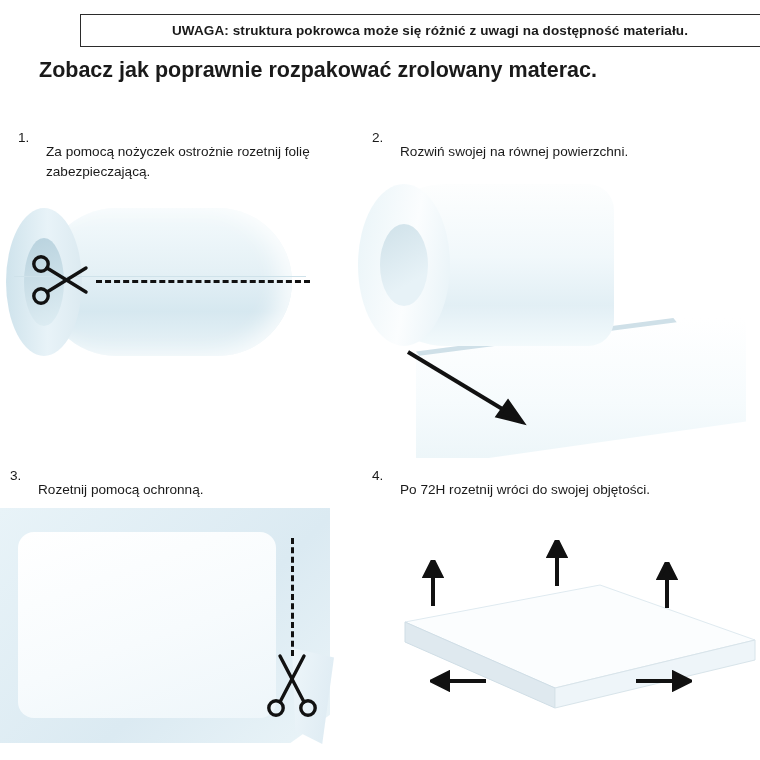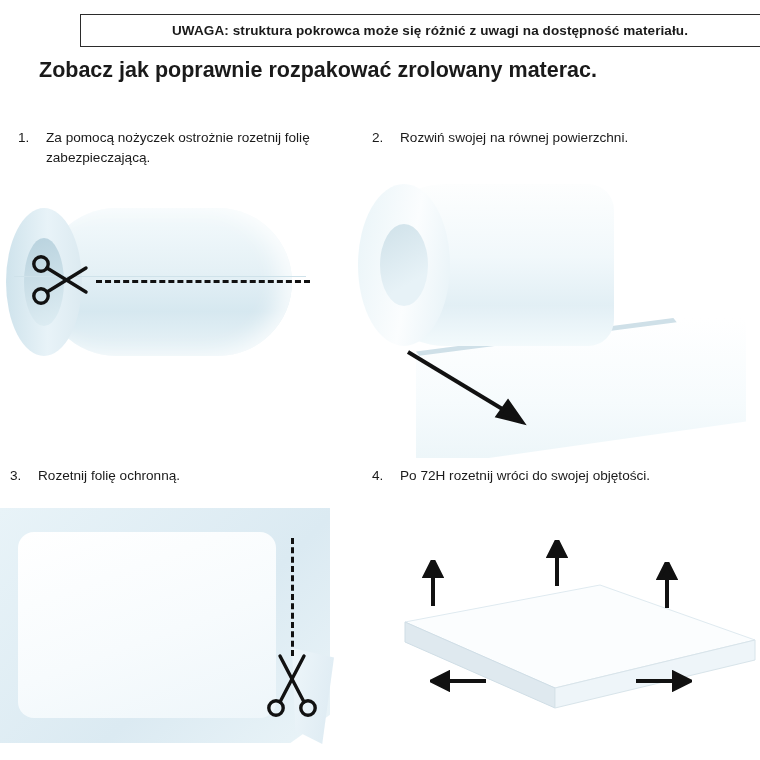--- a/index.html
+++ b/index.html
@@ -38,20 +38,21 @@
     line-height:1.45;
   }
   .step-head .num{
     position:absolute;
     left:0; top:0;
     font-weight:normal;
   }
   .step-head .txt{
     display:block;
     margin-left:28px;
+    margin-top:14px;
   }
 
   
   .panel{position:absolute;}
 
   
   .roll-body{
     position:absolute;
     left:42px; top:28px;
     width:250px;height:148px;
@@ -217,21 +218,21 @@
   <svg class="arrow-diag" viewBox="0 0 140 90">
     <g stroke="#111" stroke-width="4" fill="#111">
       <line x1="6" y1="6" x2="112" y2="70"></line>
       <polygon points="120,76 96,70 106,56"></polygon>
     </g>
   </svg>
 </div>
 
 <div class="step-head" style="left:10px;top:466px;width:300px;">
   <span class="num">3.</span>
-  <span class="txt">Rozetnij folię ochronną.</span>
+  <span class="txt">Rozetnij pomocą ochronną.</span>
 </div>
 
 <div class="step-head" style="left:372px;top:466px;width:340px;">
   <span class="num">4.</span>
   <span class="txt">Po 72H rozetnij wróci do swojej objętości.</span>
 </div>
 
 <div class="panel" style="left:0px;top:508px;width:340px;height:238px;">
   <div class="s3-bg"></div>
   <div class="s3-mat"></div>

